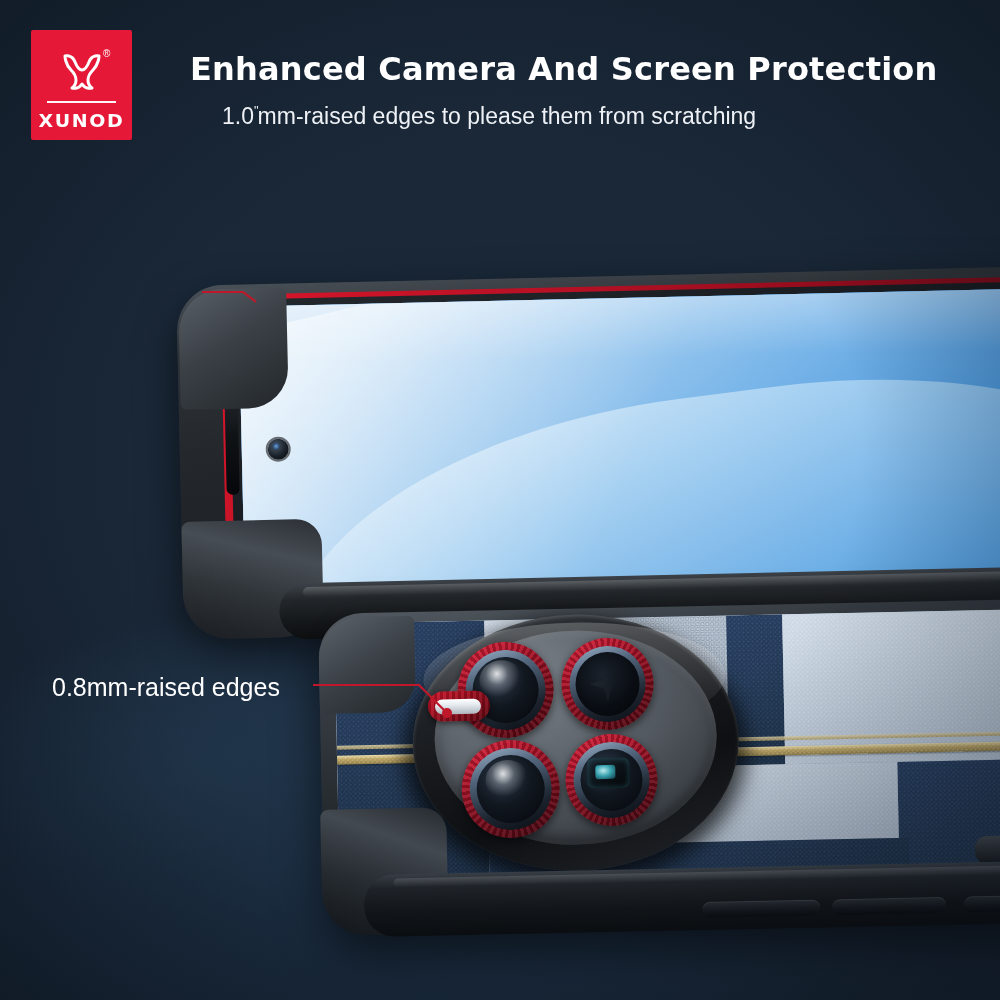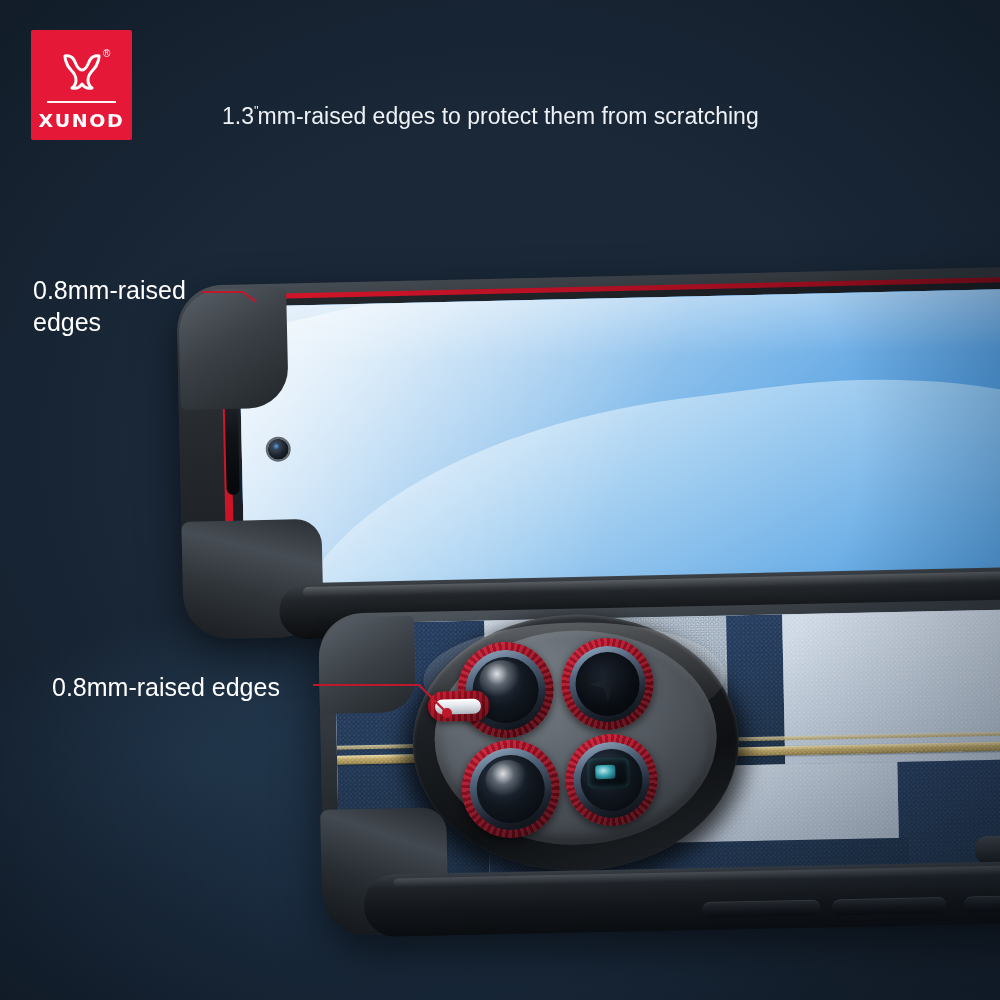--- a/index.html
+++ b/index.html
@@ -322,32 +322,31 @@
   </div>
 
   <div class="bg-vig"></div>
 
   <svg class="leader" viewBox="0 0 1000 1000">
     <polyline points="202,292 243,292 256,302" fill="none" stroke="#c0182b" stroke-width="2.2"></polyline>
     <polyline points="313,685 419,685 447,713" fill="none" stroke="#c0182b" stroke-width="2.2"></polyline>
     <circle cx="447" cy="713" r="5" fill="#c0182b"></circle>
   </svg>
 
-  <div class="ann" id="ann-top">0.8mm-raised
-edges</div>
   <div class="ann" id="ann-bottom">0.8mm-raised edges</div>
 
   <div class="logo">
     <svg class="mark" viewBox="0 0 46 40">
       <path d="M6 4 C6 4 13 2 16 10 C18 15 20 18 23 18 C26 18 28 15 30 10 C33 2 40 4 40 4
                C40 4 40 12 34 18 C31 21 29 24 29 28 C29 33 33 36 33 36
                C33 36 27 38 23 32 C19 38 13 36 13 36 C13 36 17 33 17 28 C17 24 15 21 12 18 C6 12 6 4 6 4 Z" fill="none" stroke="#ffffff" stroke-width="3" stroke-linejoin="round"></path>
     </svg>
     <div class="reg">®</div>
     <div class="rule"></div>
     <div class="wordmark">XUNOD</div>
   </div>
 
-
-  <div class="subline"><span>1.3</span><span class="fn">"</span><span>mm-raised edges to protect them from scratching</span></div>
+  <div class="headline">Enhanced Camera And Screen Protection</div>
+
+  <div class="subline"><span>1.0</span><span class="fn">"</span><span>mm-raised edges to please them from scratching</span></div>
 
 
 </div>
 
 </body></html>

